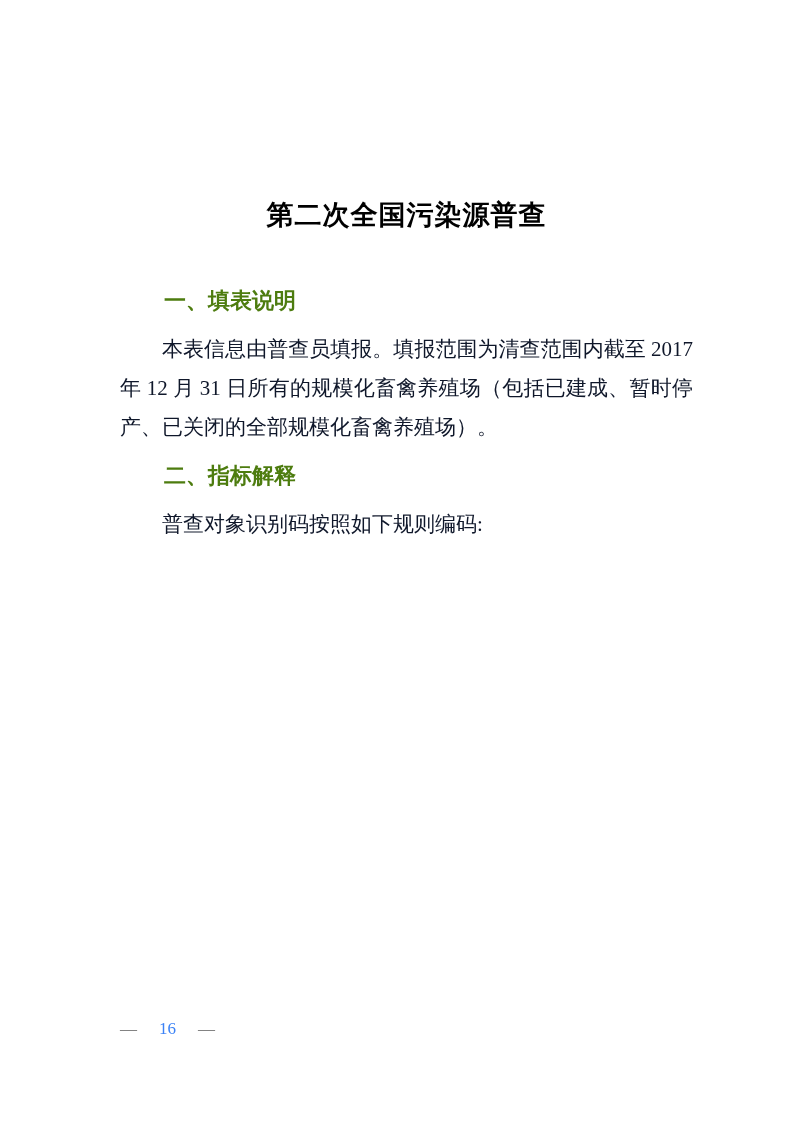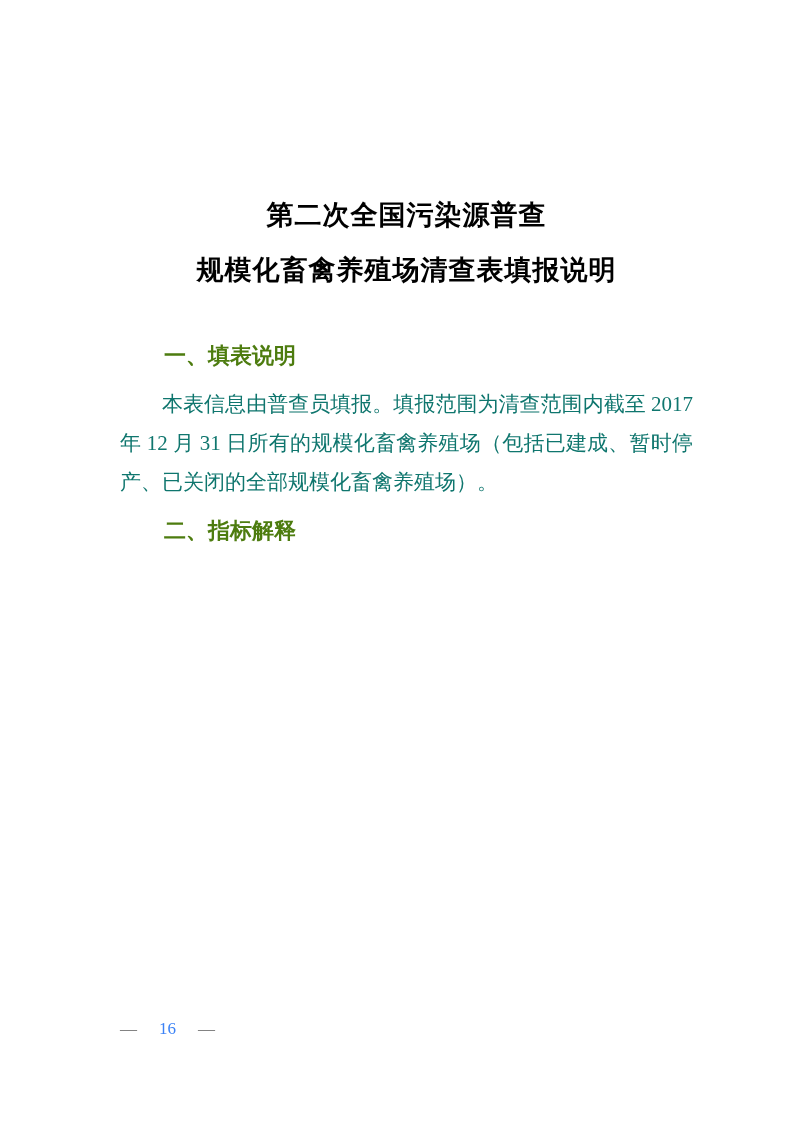--- a/index.html
+++ b/index.html
@@ -43,21 +43,21 @@
     color: #4d7c0f;
   }
   .heading-1 { margin-top: 33px; }
   .heading-2 { margin-top: -1px; font-family: Liberation Serif, serif; }
   .body-para {
     font-family: "Liberation Serif", "DejaVu Serif", serif;
     font-size: 21px;
     line-height: 39px;
     text-align: justify;
     text-indent: 2em;
-    color: #0f766e;
+    color: #0f172a;
   }
   .page-footer {
     position: absolute;
     left: 105px;
     top: 1003px;
     display: flex;
     align-items: center;
     gap: 12px;
     font-size: 17px;
     line-height: 22px;
@@ -71,30 +71,30 @@
     font-family: "Liberation Serif", "DejaVu Serif", serif;
   }
 </style>
 </head>
 <body>
 
 <div class="page">
   <div class="content">
 
     <div class="doc-title">第二次全国污染源普查</div>
-    <div class="doc-title">规模化畜禽养殖场清查表填报说明</div>
 
     <div class="section-heading heading-1">一、填表说明</div>
 
     <p class="body-para">本表信息由普查员填报。填报范围为清查范围内截至 2017 年 12 月 31 日所有的规模化畜禽养殖场（包括已建成、暂时停产、已关闭的全部规模化畜禽养殖场）。</p>
 
     <div class="section-heading heading-2">二、指标解释</div>
 
 
 
+    <p class="body-para">普查对象识别码按照如下规则编码:</p>
 
 
   </div>
 
   <div class="page-footer">
     <span class="footer-dash">—</span>
     <span class="page-number">16</span>
     <span class="footer-dash">—</span>
   </div>
 </div>

